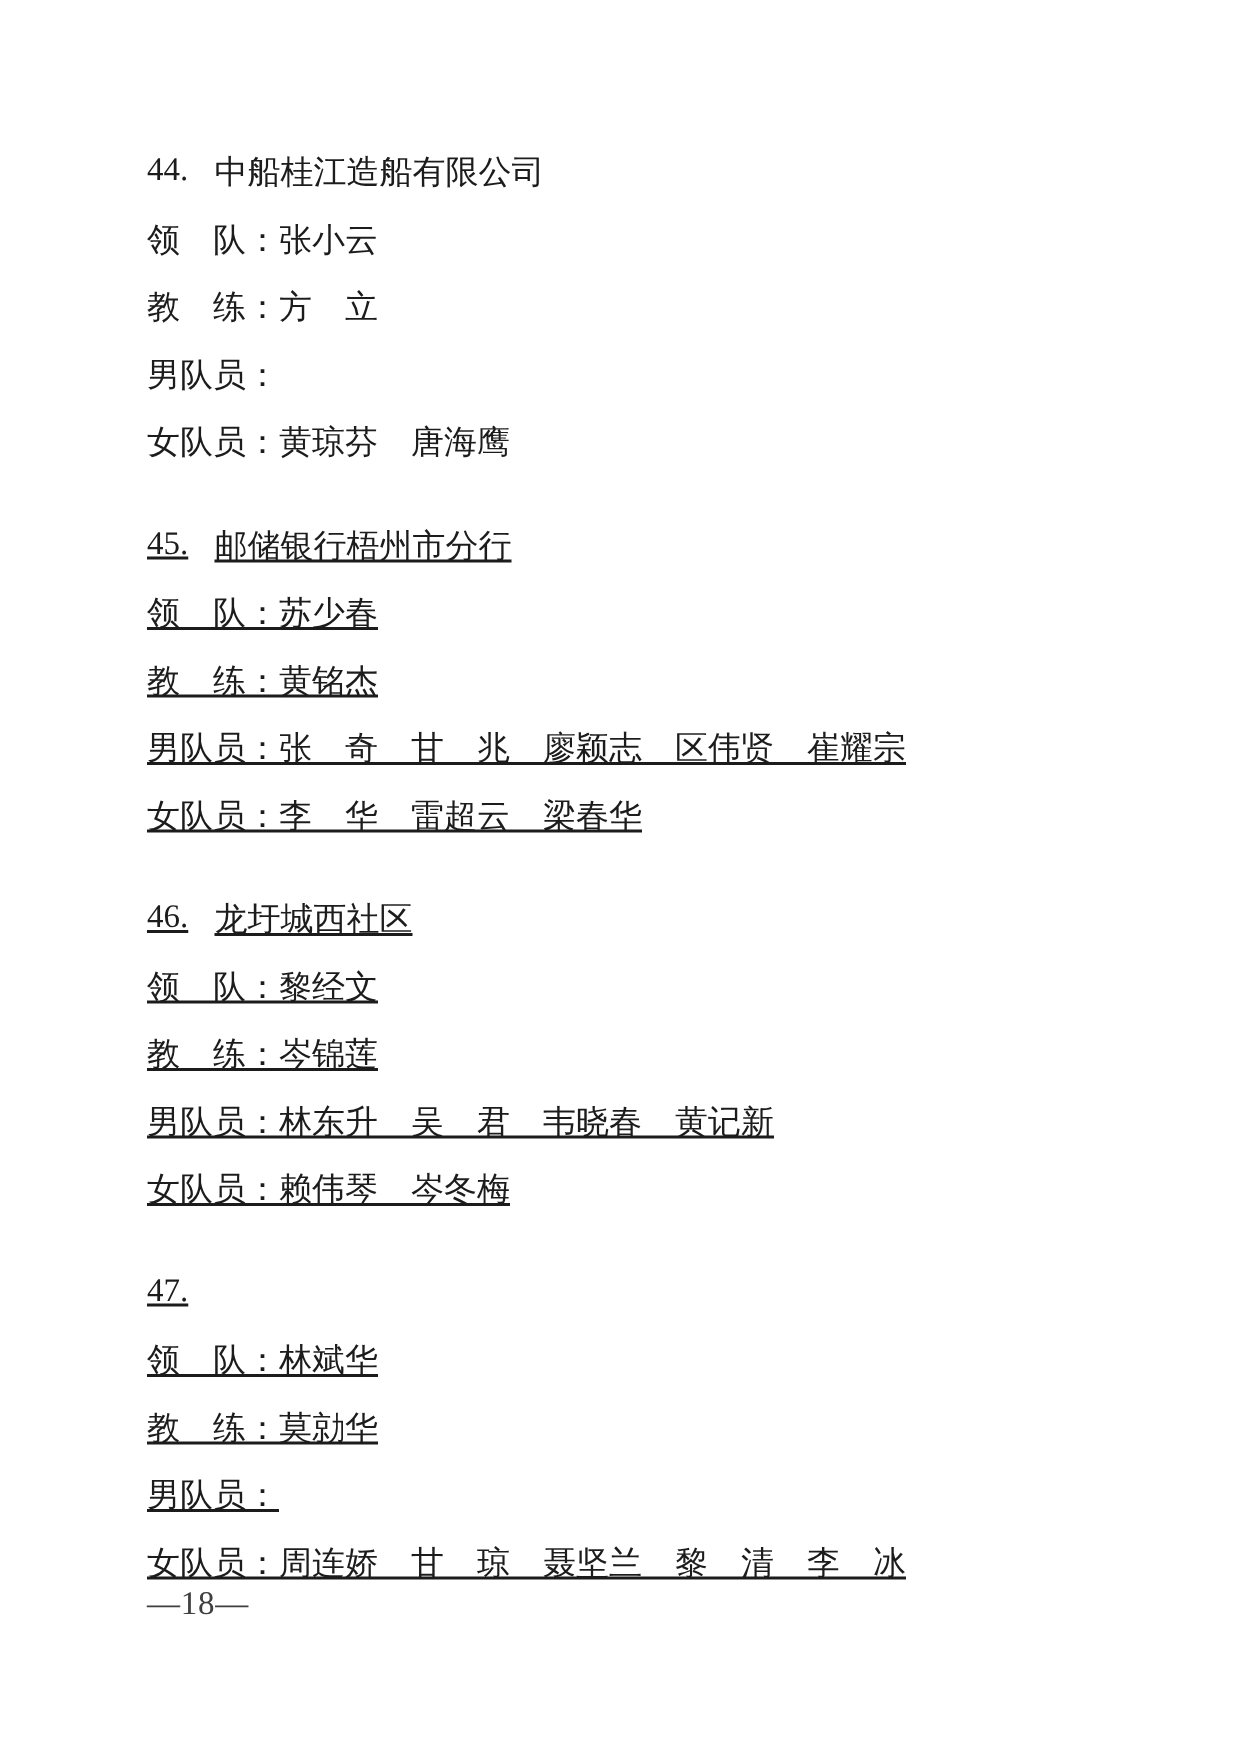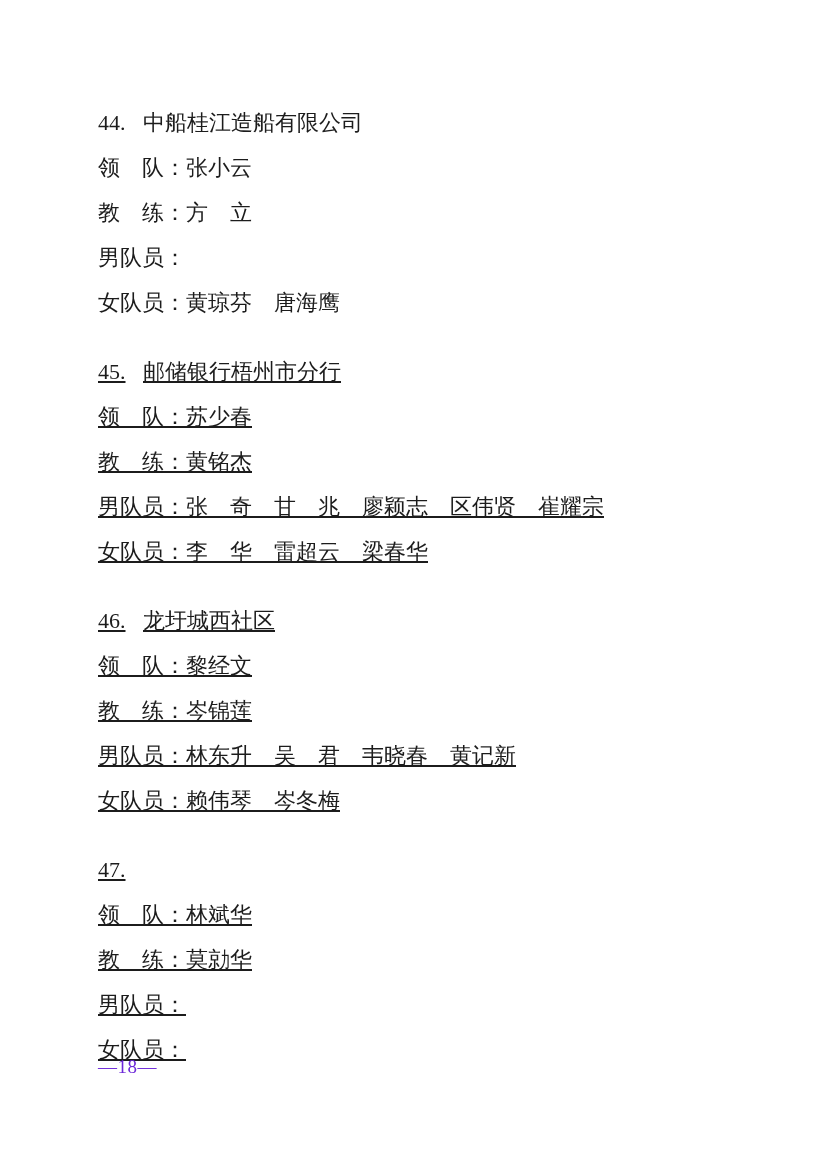--- a/index.html
+++ b/index.html
@@ -19,37 +19,37 @@
   .content {
     padding-top: 100px;
     padding-left: 98px;
     padding-right: 40px;
   }
   .team { margin: 0; }
   .team + .team { margin-top: 24px; text-decoration: underline; }
   .line {
     height: 45px;
     display: flex;
-    align-items: center;
+    align-items: flex-start;
     font-size: 22px;
     white-space: pre;
   }
   .num {
     display: inline-block;
     min-width: 45px;
     font-size: 22px;
   }
   .label { flex: 0 0 auto; }
   .value { flex: 0 0 auto; }
   .footer {
     position: absolute;
     left: 98px;
     top: 1056px;
-    font-size: 19px;
-    color: #6d28d9;
+    font-size: 22px;
+    color: #404040;
     letter-spacing: 0.5px;
   }
 </style>
 </head>
 <body>
 
 <div class="page">
   <div class="content" id="team-list">
   <section class="team">
     <div class="line title">
@@ -129,17 +129,18 @@
     </div>
     <div class="line">
       <span class="label">教　练：</span>
       <span class="value">莫勍华</span>
     </div>
     <div class="line">
       <span class="label">男队员：</span>
     </div>
     <div class="line">
       <span class="label">女队员：</span>
+      <span class="value">周连娇　甘　琼　聂坚兰　黎　清　李　冰</span>
     </div>
   </section>
 </div>
   <div class="footer">—18—</div>
 </div>
 
 </body></html>

